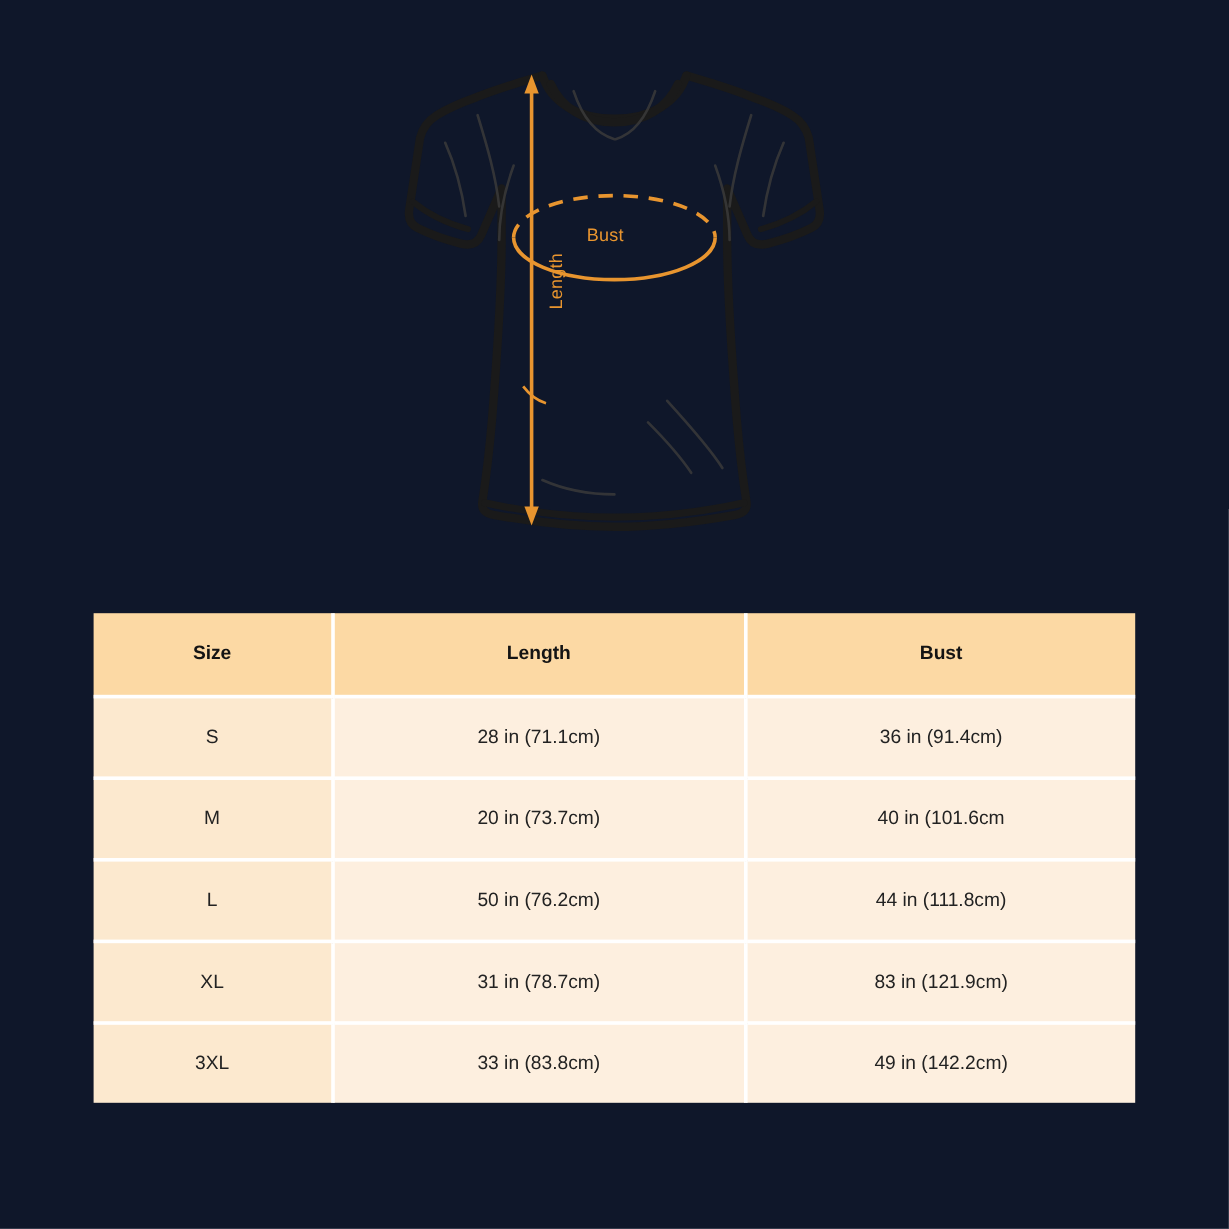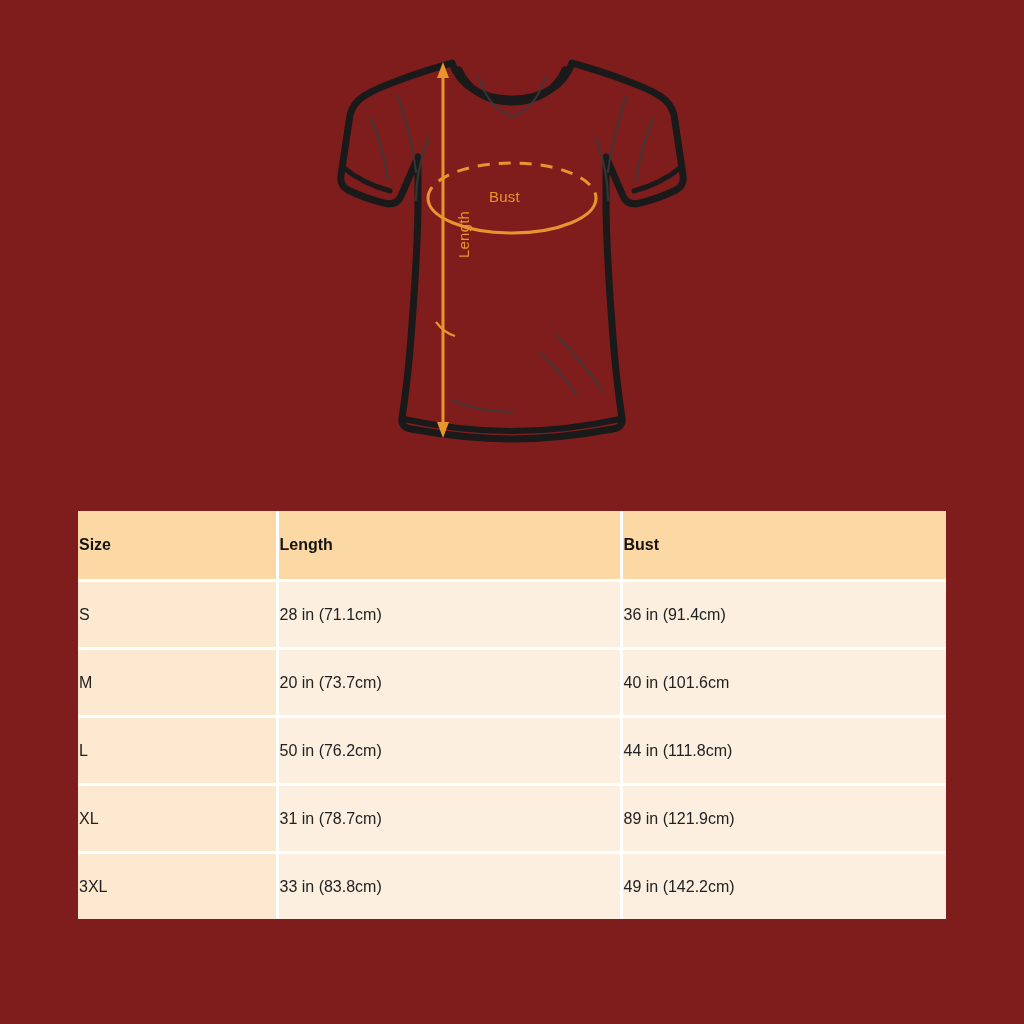--- a/index.html
+++ b/index.html
@@ -10,21 +10,21 @@
     width: 1024px;
     height: 1024px;
     background: #ffffff;
     font-family: "Liberation Sans", sans-serif;
     overflow: hidden;
   }
   .page {
     position: relative;
     width: 1024px;
     height: 1024px;
-    background: #7f1d1d;
+    background: #0f172a;
   }
 
   
   .diagram {
     position: relative;
     width: 1024px;
     height: 480px;
   }
   .diagram svg {
     display: block;
@@ -62,21 +62,21 @@
     top: 511px;
     width: 868px;
   }
   table.size-table {
     border-collapse: collapse;
     width: 868px;
     table-layout: fixed;
   }
   table.size-table th,
   table.size-table td {
-    text-align: left;
+    text-align: center;
     vertical-align: middle;
     border-right: 3px solid #ffffff;
     border-bottom: 3px solid #ffffff;
   }
   table.size-table th:last-child,
   table.size-table td:last-child {
     border-right: none;
   }
   table.size-table tr:last-child td {
     border-bottom: none;
@@ -211,21 +211,21 @@
           <td>40 in (101.6cm</td>
         </tr>
         <tr>
           <td class="col-size">L</td>
           <td>50 in (76.2cm)</td>
           <td>44 in (111.8cm)</td>
         </tr>
         <tr>
           <td class="col-size">XL</td>
           <td>31 in (78.7cm)</td>
-          <td>89 in (121.9cm)</td>
+          <td>83 in (121.9cm)</td>
         </tr>
         <tr>
           <td class="col-size">3XL</td>
           <td>33 in (83.8cm)</td>
           <td>49 in (142.2cm)</td>
         </tr>
       </tbody>
     </table>
   </div>
 

